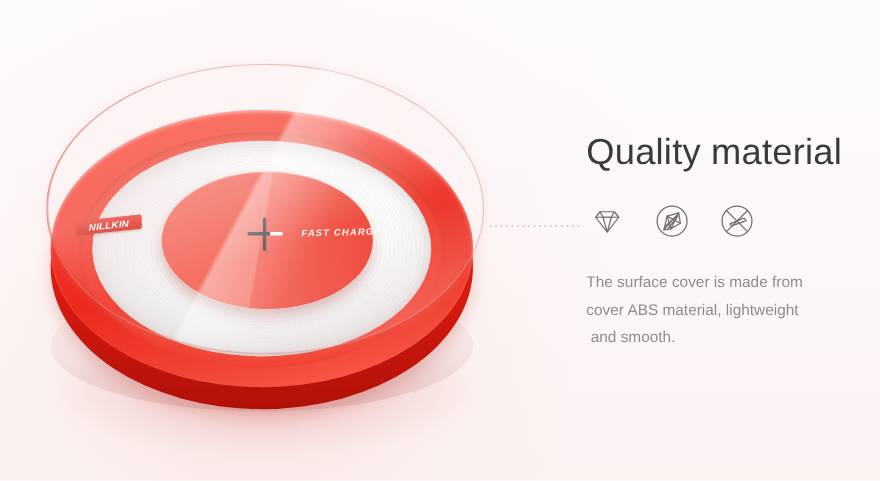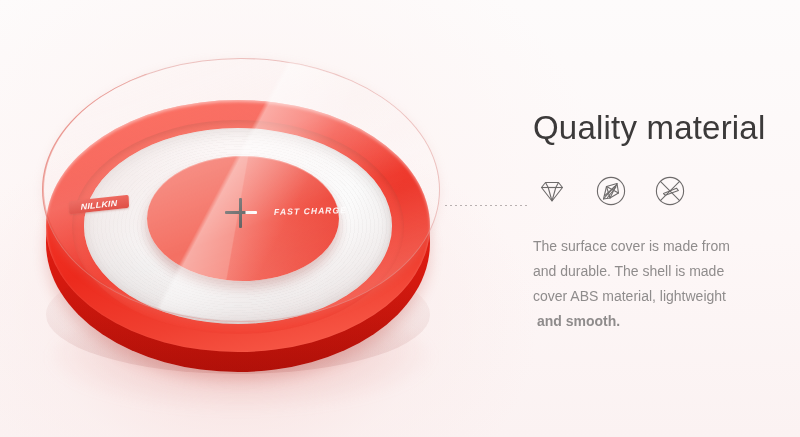--- a/index.html
+++ b/index.html
@@ -265,21 +265,21 @@
     height: 1px;
     background-image: linear-gradient(90deg, #b8b0b0 0px, #b8b0b0 2px, rgba(255,255,255,0) 2px, rgba(255,255,255,0) 5px);
     background-size: 5px 1px;
     background-repeat: repeat-x;
   }
 
   
   #panel {
     position: absolute;
     left: 533px;
-    top: 108px;
+    top: 118px;
     width: 250px;
   }
 
   #title {
     font-family: "Liberation Sans", sans-serif;
     font-weight: 300;
     font-size: 33px;
     line-height: 40px;
     color: #3c3a3a;
     letter-spacing: 0.2px;
@@ -303,21 +303,21 @@
   #body-text {
     margin-top: 26px;
     font-family: "Liberation Sans", sans-serif;
     font-weight: 400;
     font-size: 14px;
     line-height: 25px;
     color: #8f8c8c;
     width: 228px;
   }
   #body-text .ln { display: block; white-space: nowrap; }
-  #body-text .ln.indent { padding-left: 4px; font-weight: bold; }
+  #body-text .ln.indent { padding-left: 4px; }
 </style>
 </head>
 <body>
 
 <div id="stage">
 
   <div id="product">
 
     <div class="pad-shadow"></div>
 
@@ -386,20 +386,19 @@
           <path d="M7.4 26.6 L26.6 7.4"></path>
           <path d="M7.4 7.4 L26.6 26.6"></path>
           <path d="M10.5 19.5 L23.5 14.2 L25.4 16.6 L12.3 21.3 Z"></path>
         </svg>
       </span>
 
     </div>
 
     <div id="body-text">
       <span class="ln">The surface cover is made from</span>
-      <span class="ln">and durable. The shell is made</span>
       <span class="ln">cover ABS material, lightweight</span>
       <span class="ln indent">and smooth.</span>
     </div>
 
   </div>
 
 </div>
 
 </body></html>

